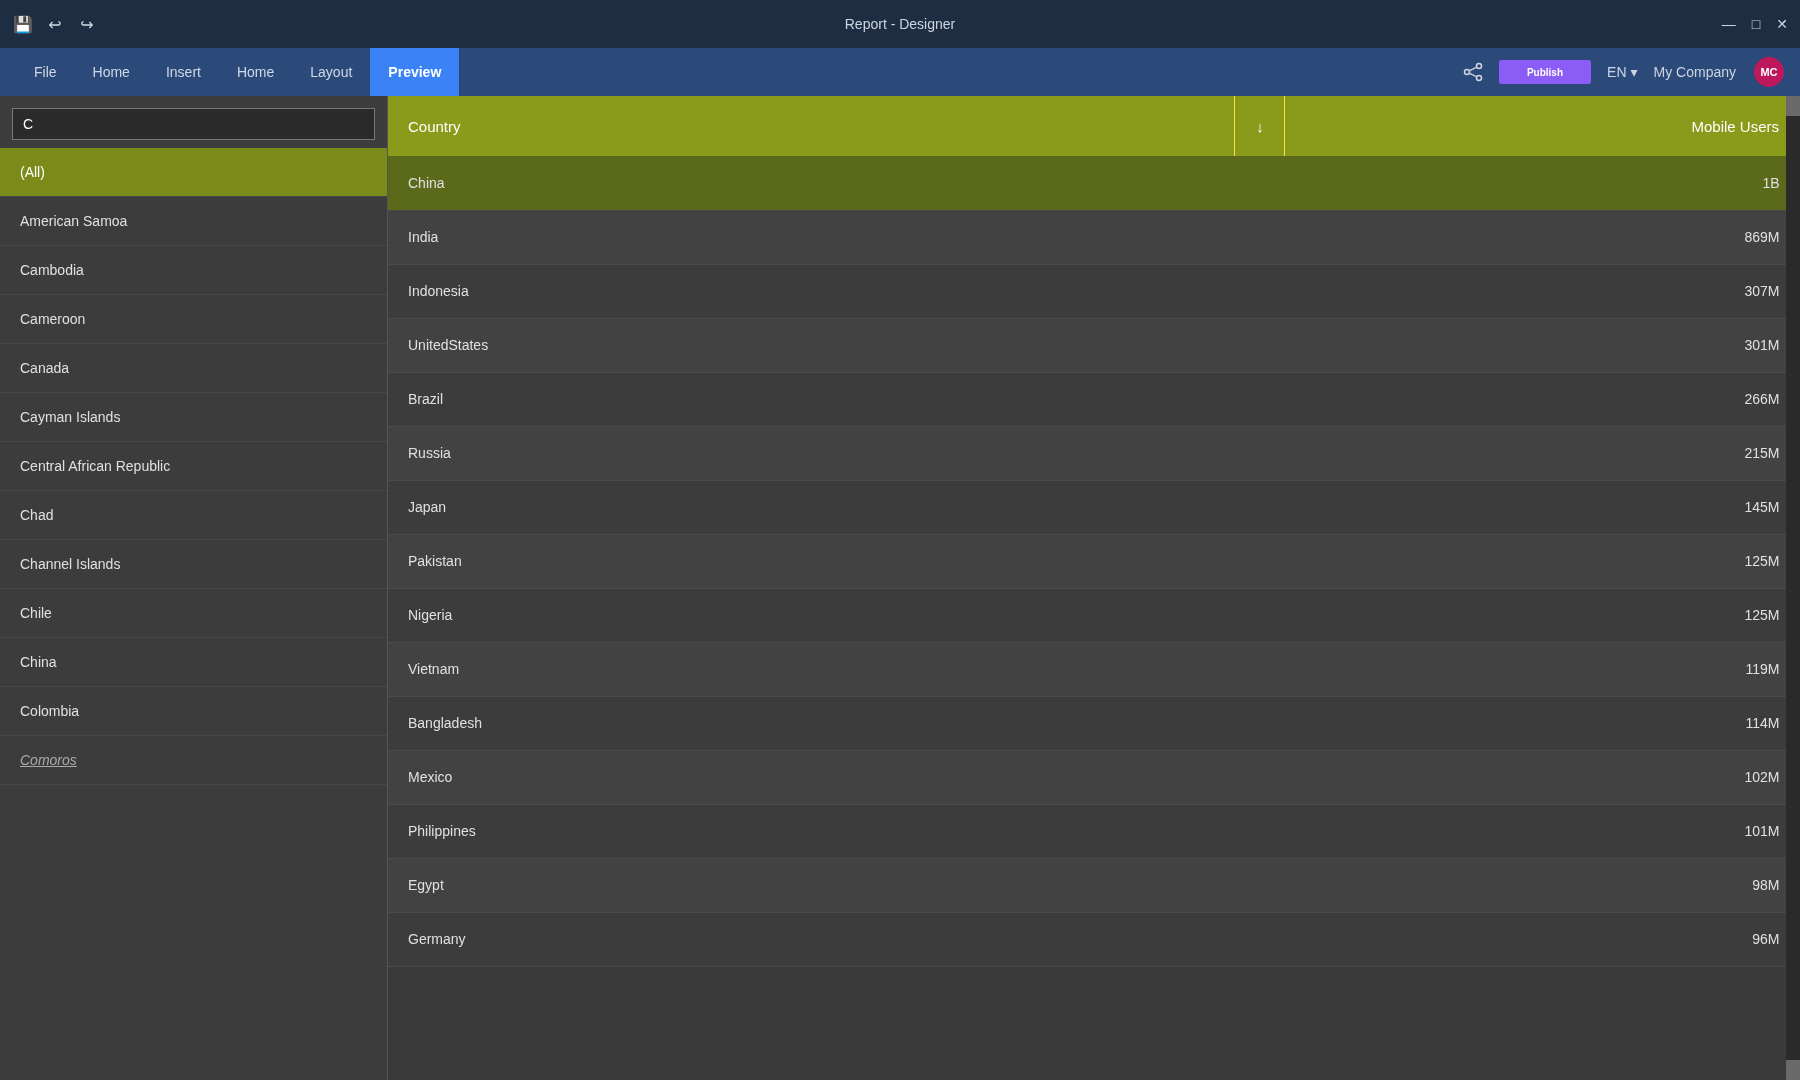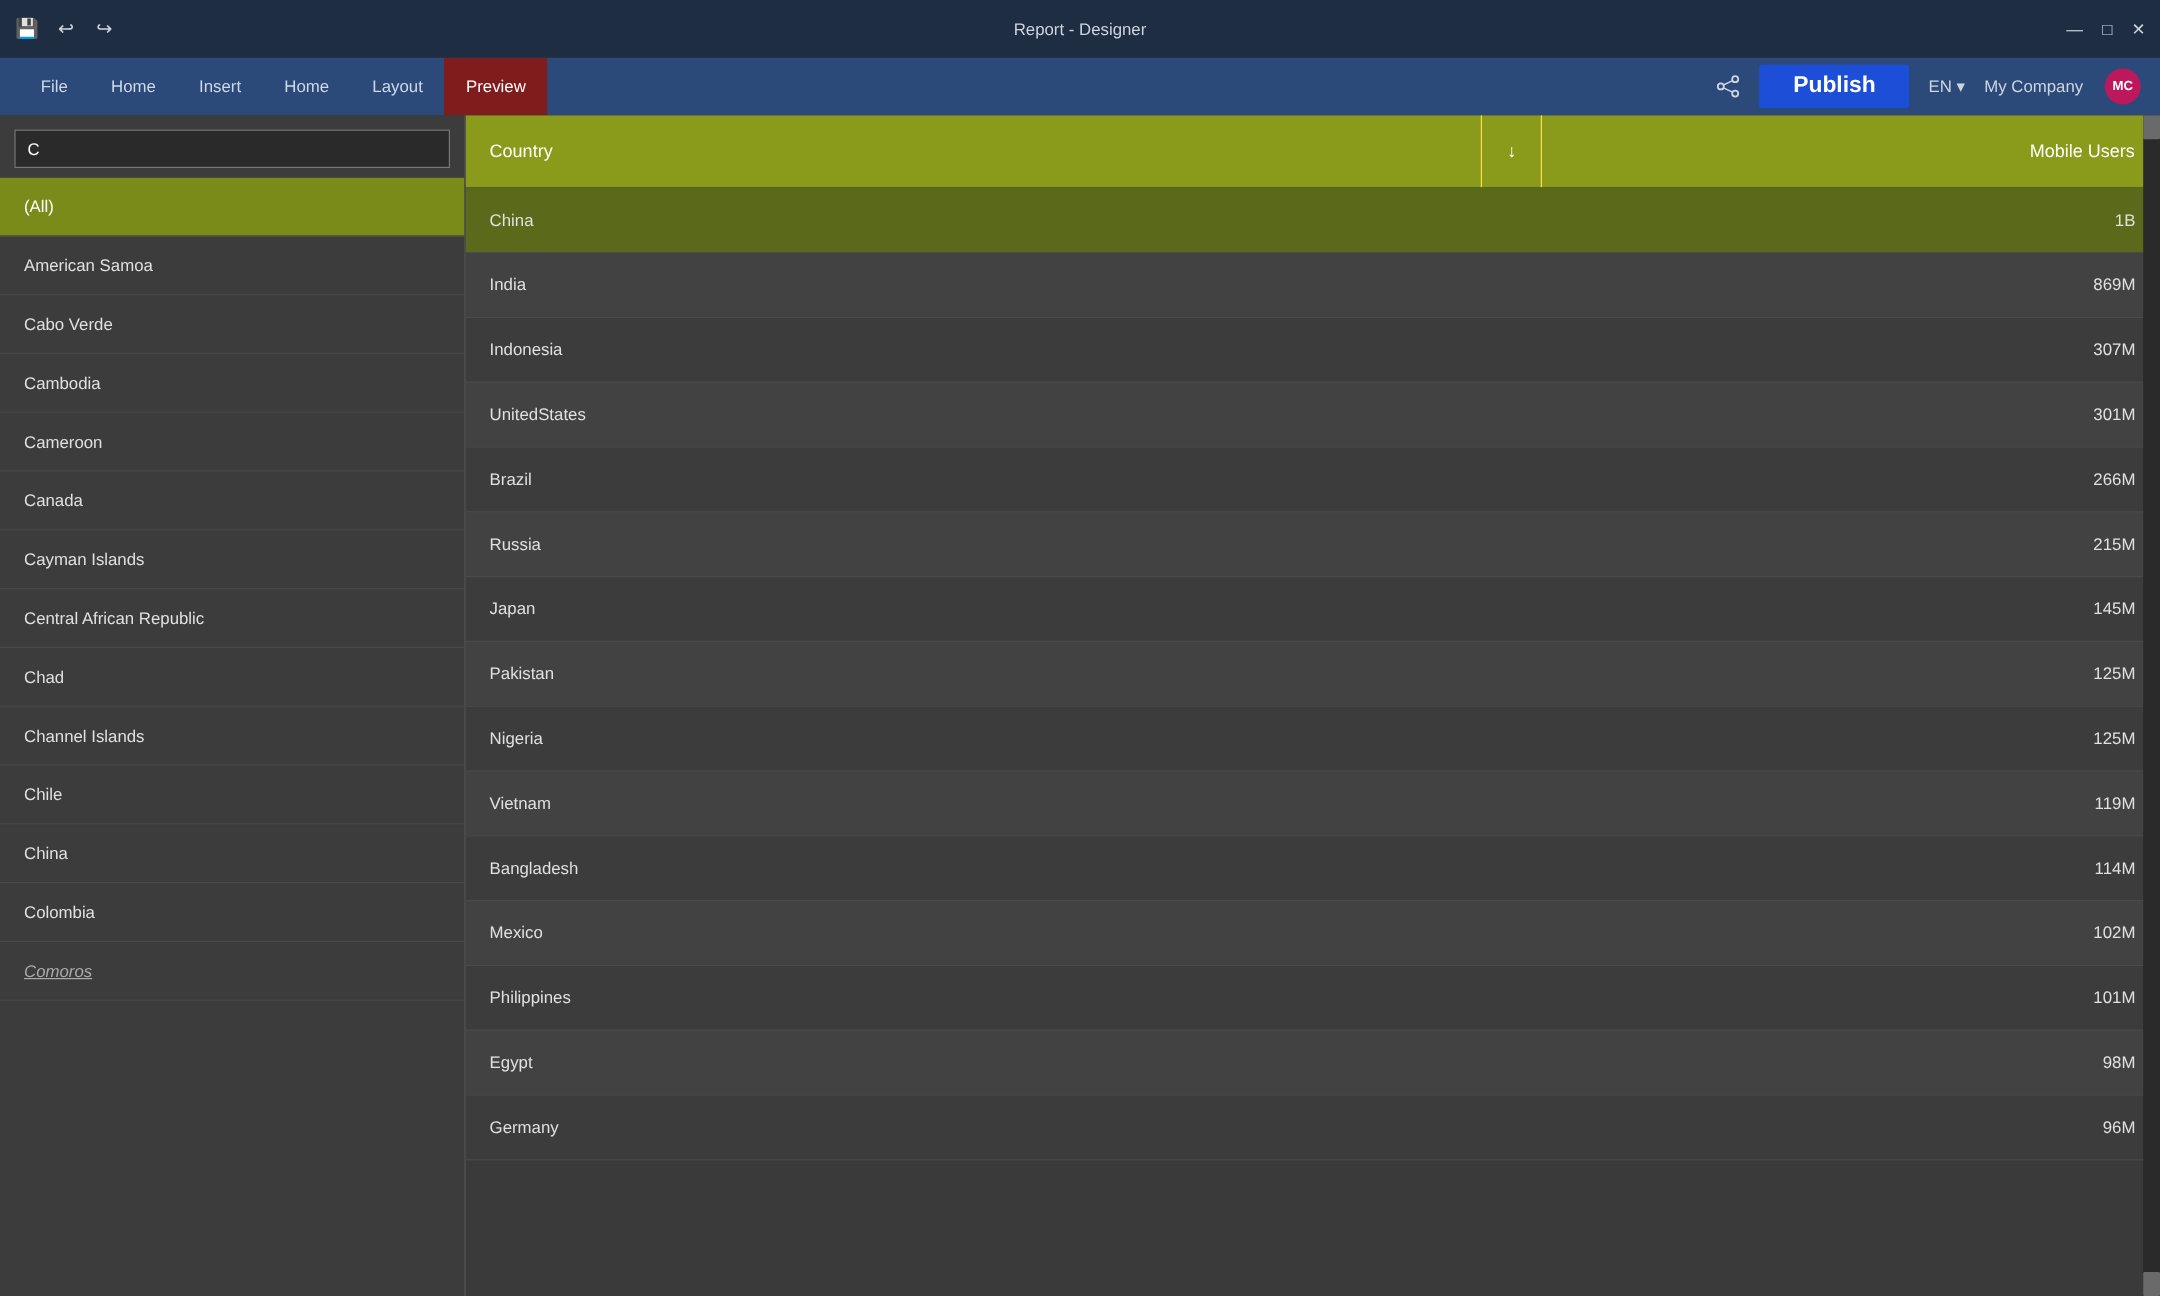--- a/index.html
+++ b/index.html
@@ -69,52 +69,52 @@
       padding: 0 18px;
       height: 48px;
       display: flex;
       align-items: center;
       font-size: 14px;
       color: #d0d8e8;
       cursor: pointer;
       font-weight: 400;
     }
     .menu-item.preview-active {
-      background: #7f1d1d;
-      color: #ffffff;
-      font-weight: 400;
+      background: #3b82f6;
+      color: #ffffff;
+      font-weight: 700;
     }
     .menu-spacer { flex: 1; }
     .menu-right {
       display: flex;
       align-items: center;
       gap: 8px;
       padding-right: 16px;
       height: 48px;
     }
     .share-btn {
       width: 36px;
       height: 36px;
       display: flex;
       align-items: center;
       justify-content: center;
       color: #cdd5e0;
       font-size: 18px;
       cursor: pointer;
     }
     .publish-btn {
-      background: #1d4ed8;
+      background: #8b5cf6;
       border: none;
       color: #ffffff;
-      font-size: 19px;
+      font-size: 10px;
       font-weight: 600;
       padding: 8px 28px;
       border-radius: 2px;
       cursor: pointer;
-      height: 36px;
+      height: 24px;
       display: flex;
       align-items: center;
     }
     .lang-btn {
       color: #cdd5e0;
       font-size: 14px;
       display: flex;
       align-items: center;
       gap: 4px;
       cursor: pointer;
@@ -340,21 +340,20 @@
 
 <div class="content-area">
 
   <div class="left-panel">
     <div class="search-box">
       <input class="search-input" type="text" value="C" style="">
     </div>
     <div class="list-container">
       <div class="list-item selected">(All)</div>
       <div class="list-item">American Samoa</div>
-      <div class="list-item">Cabo Verde</div>
       <div class="list-item">Cambodia</div>
       <div class="list-item">Cameroon</div>
       <div class="list-item">Canada</div>
       <div class="list-item">Cayman Islands</div>
       <div class="list-item">Central African Republic</div>
       <div class="list-item">Chad</div>
       <div class="list-item">Channel Islands</div>
       <div class="list-item">Chile</div>
       <div class="list-item">China</div>
       <div class="list-item">Colombia</div>

